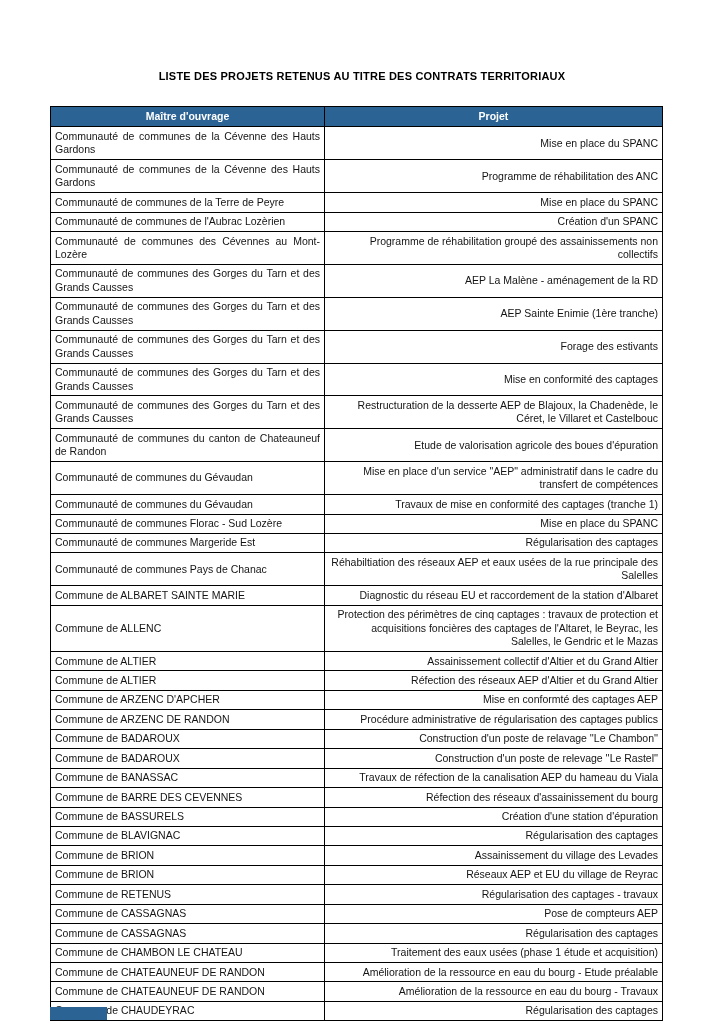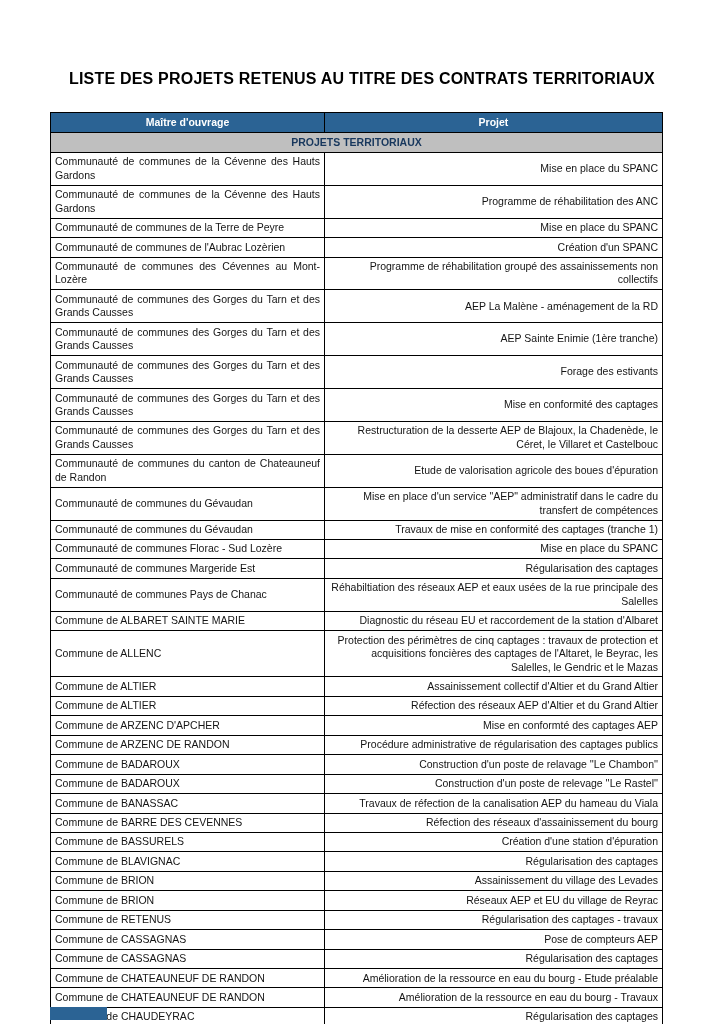--- a/index.html
+++ b/index.html
@@ -12,21 +12,21 @@
     overflow: hidden;
   }
   .page {
     position: relative;
     width: 724px;
     height: 1024px;
   }
   .page-title {
     text-align: center;
     font-weight: bold;
-    font-size: 16px;
+    font-size: 11px;
     color: #000000;
     padding-top: 70px;
     margin: 0 0 24px 0;
     letter-spacing: 0.2px;
   }
   table.projects {
     border-collapse: collapse;
     table-layout: fixed;
     margin-left: 50px;
     width: 612px;
@@ -81,23 +81,20 @@
       <col class="owner-col">
       <col class="project-col">
     </colgroup>
     <thead>
       <tr>
         <th>Maître d'ouvrage</th>
         <th>Projet</th>
       </tr>
     </thead>
     <tbody id="table-body">
-      <tr>
-        <td class="section-cell" colspan="2">PROJETS TERRITORIAUX</td>
-      </tr>
     <tr>
           <td class="owner-cell">Communauté de communes de la Cévenne des Hauts Gardons</td>
           <td class="project-cell">Mise en place du SPANC</td>
         </tr>
         <tr>
           <td class="owner-cell">Communauté de communes de la Cévenne des Hauts Gardons</td>
           <td class="project-cell">Programme de réhabilitation des ANC</td>
         </tr>
         <tr>
           <td class="owner-cell">Communauté de communes de la Terre de Peyre</td>
@@ -217,20 +214,24 @@
         </tr>
         <tr>
           <td class="owner-cell">Commune de CASSAGNAS</td>
           <td class="project-cell">Pose de compteurs AEP</td>
         </tr>
         <tr>
           <td class="owner-cell">Commune de CASSAGNAS</td>
           <td class="project-cell">Régularisation des captages</td>
         </tr>
         <tr>
+          <td class="owner-cell">Commune de CHAMBON LE CHATEAU</td>
+          <td class="project-cell">Traitement des eaux usées (phase 1 étude et acquisition)</td>
+        </tr>
+        <tr>
           <td class="owner-cell">Commune de CHATEAUNEUF DE RANDON</td>
           <td class="project-cell">Amélioration de la ressource en eau du bourg - Etude préalable</td>
         </tr>
         <tr>
           <td class="owner-cell">Commune de CHATEAUNEUF DE RANDON</td>
           <td class="project-cell">Amélioration de la ressource en eau du bourg - Travaux</td>
         </tr>
         <tr>
           <td class="owner-cell">Commune de CHAUDEYRAC</td>
           <td class="project-cell">Régularisation des captages</td>

